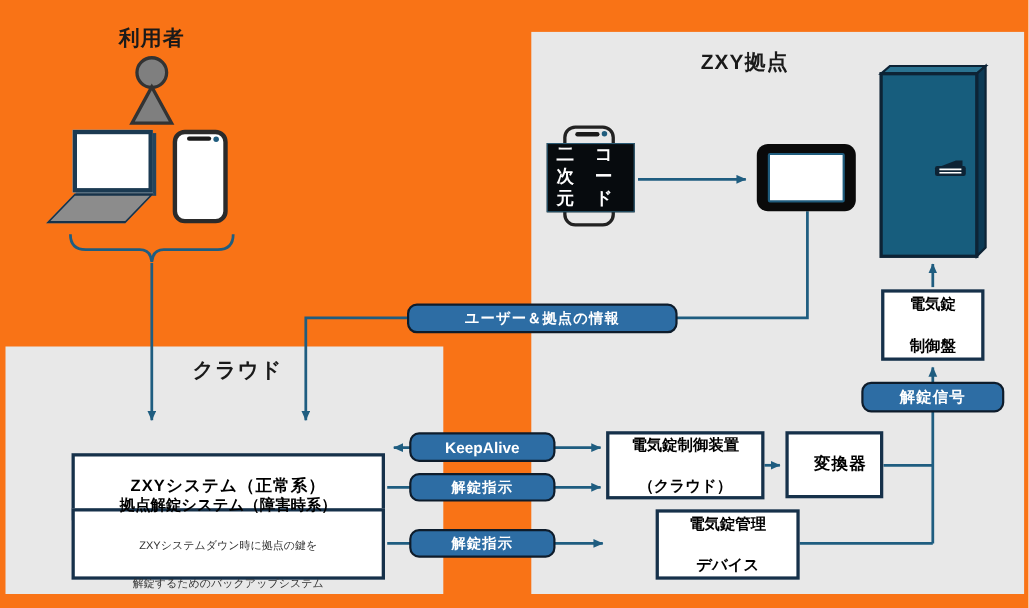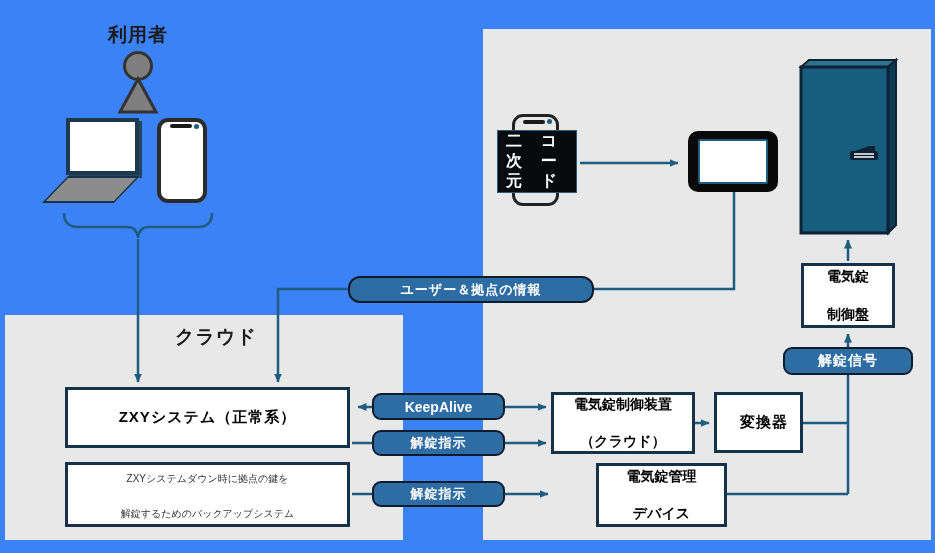--- a/index.html
+++ b/index.html
@@ -3,48 +3,48 @@
 <meta charset="utf-8">
 <style>
   :root{
     --panel-bg:#e8e8e8; --line:#1f5d80; --badge-bg:#2d6da4; --badge-border:#0e1c2b;
     --box-border:#16314a; --door-face:#175d7d; --door-top:#2a7391; --door-side:#0c3a55;
     --device-dark:#0a0a0a; --person-gray:#7f7f7f; --ink:#1a1a1a;
   }
   *{margin:0;padding:0;box-sizing:border-box;}
   html,body{background:#fff;}
   body{font-family:"Liberation Sans","DejaVu Sans",sans-serif;color:var(--ink);}
-  .stage{position:relative;width:935px;height:553px;background:#3b82f6;overflow:hidden;}
+  .stage{position:relative;width:935px;height:553px;background:#f97316;overflow:hidden;}
   .panel{position:absolute;background:var(--panel-bg);}
   #panel-cloud{left:5px;top:315px;width:398px;height:225px;}
   #panel-zxy{left:483px;top:29px;width:448px;height:511px;}
   .zone-title{position:absolute;font-weight:bold;font-size:19px;text-align:center;color:var(--ink);letter-spacing:1px;}
   #title-user{left:78px;top:22px;width:120px;}
   #title-zxy{left:597px;top:44px;width:160px;}
   #title-cloud{left:140px;top:324px;width:152px;}
   svg.overlay{position:absolute;left:0;top:0;width:935px;height:553px;z-index:2;}
   svg.overlay path{stroke:var(--line);stroke-width:2.5;fill:none;}
   svg.overlay .arrowhead{fill:var(--line);stroke:none;}
   .node{position:absolute;background:#fff;border:3px solid var(--box-border);z-index:3;
         display:flex;flex-direction:column;align-items:center;justify-content:center;text-align:center;gap:20px;}
   .node .main{font-weight:bold;font-size:14px;line-height:1.25;color:#000;}
   .node .sub{font-size:10px;line-height:1.3;color:#333;margin-top:2px;}
-  #box-zxy-system{left:65px;top:387px;width:285px;height:61px;}
+  #box-zxy-system{left:65px;top:412px;width:285px;height:61px;}
   #box-zxy-system .main{font-size:15px;letter-spacing:1px;}
   #box-site-unlock{left:65px;top:462px;width:285px;height:65px;}
   #box-lock-controller{left:551px;top:392px;width:144px;height:62px;}
   #box-converter{left:714px;top:392px;width:89px;height:61px;padding-left:11px;}
   #box-converter .main{font-size:15px;letter-spacing:1px;}
   #box-lock-mgmt{left:553px;top:463px;width:131px;height:64px;margin-left:43px;}
   #box-control-panel{left:801px;top:263px;width:94px;height:65px;}
   .badge{position:absolute;background:var(--badge-bg);border:2.5px solid var(--badge-border);
          border-radius:9px;color:#fff;font-weight:bold;font-size:13px;z-index:4;
          display:flex;align-items:center;justify-content:center;letter-spacing:1px;}
   #badge-reservation{left:77px;top:276px;width:122px;height:27px;}
-  #badge-user-site{left:348px;top:276px;width:246px;height:27px;border-radius:12px;}
+  #badge-user-site{left:370px;top:276px;width:246px;height:27px;}
   #badge-keepalive{left:372px;top:393px;width:133px;height:27px;font-size:14px;letter-spacing:0;}
   #badge-unlock-1{left:372px;top:430px;width:133px;height:26px;}
   #badge-unlock-2{left:372px;top:481px;width:133px;height:26px;}
   #badge-signal{left:783px;top:347px;width:130px;height:28px;font-size:14px;}
   .device{position:absolute;z-index:3;}
   #laptop-screen{left:66px;top:118px;width:73px;height:57px;background:#fff;border:4px solid #1b3a52;box-shadow:3px 3px 0 #24455e;}
   #laptop-base{left:68px;top:176px;width:72px;height:27px;background:#8c8c8c;border:2.5px solid #16324a;transform:skewX(-44deg);transform-origin:top left;}
   #user-phone{left:157px;top:118px;width:50px;height:85px;background:#fff;border:4px solid #2b2b2b;border-radius:11px;}
   #user-phone .notch{position:absolute;left:9px;top:2px;width:22px;height:4px;background:#1a1a1a;border-radius:2px;}
   #user-phone .cam{position:absolute;right:4px;top:2px;width:5px;height:5px;background:#1f5c7d;border-radius:50%;}
@@ -61,20 +61,21 @@
 </style>
 </head>
 <body>
 
 <div class="stage">
 
   <div class="panel" id="panel-cloud"></div>
   <div class="panel" id="panel-zxy"></div>
 
   <div class="zone-title" id="title-user">利用者</div>
+  <div class="zone-title" id="title-zxy">ZXY拠点</div>
   <div class="zone-title" id="title-cloud">クラウド</div>
 
   <svg class="overlay" viewBox="0 0 935 553">
     <defs>
       <marker id="ar" markerUnits="userSpaceOnUse" markerWidth="10" markerHeight="9" refX="8.5" refY="4" orient="auto-start-reverse">
         <path class="arrowhead" d="M0,0 L9,4 L0,8 z"></path>
       </marker>
     </defs>
 
     <path d="M64,213 Q64,227 78,227 L127,227 Q137,227 138,238 Q139,227 149,227 L198,227 Q212,227 212,213"></path>
@@ -136,20 +137,21 @@
       <line x1="59" y1="97" x2="79" y2="97" stroke="#fff" stroke-width="1.5"></line>
       <line x1="59" y1="100" x2="79" y2="100" stroke="#fff" stroke-width="1.5"></line>
     </g>
   </svg>
 
   <div class="node" id="box-zxy-system">
     <div class="main">ZXYシステム（正常系）</div>
   </div>
 
   <div class="node" id="box-site-unlock">
+    <div class="main">拠点解錠システム（障害時系）</div>
     <div class="sub">ZXYシステムダウン時に拠点の鍵を</div>
     <div class="sub">解錠するためのバックアップシステム</div>
   </div>
 
   <div class="node" id="box-lock-controller">
     <div class="main">電気錠制御装置</div>
     <div class="main">（クラウド）</div>
   </div>
 
   <div class="node" id="box-converter">

